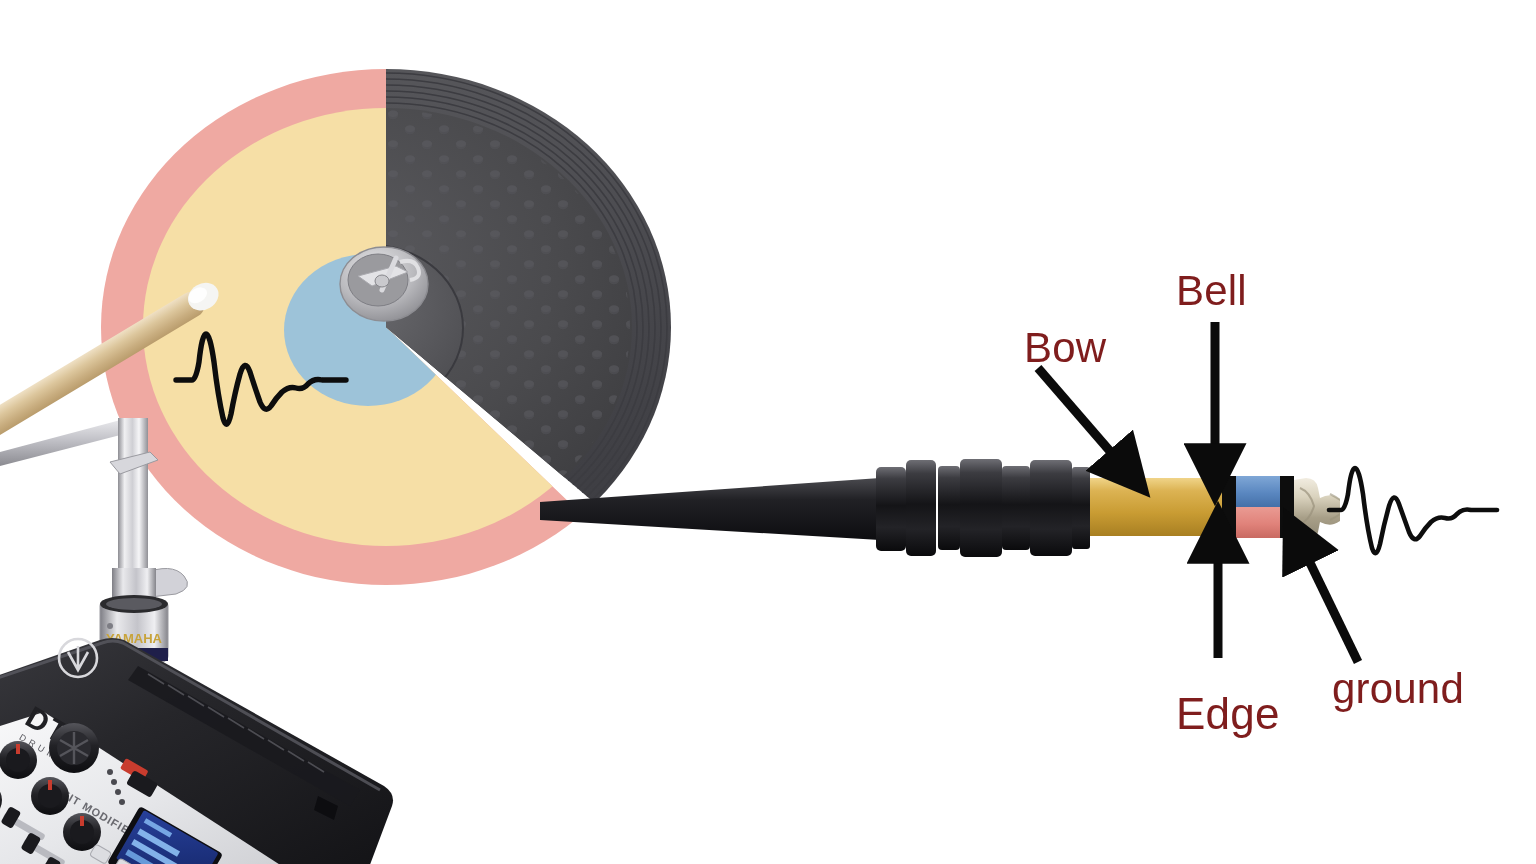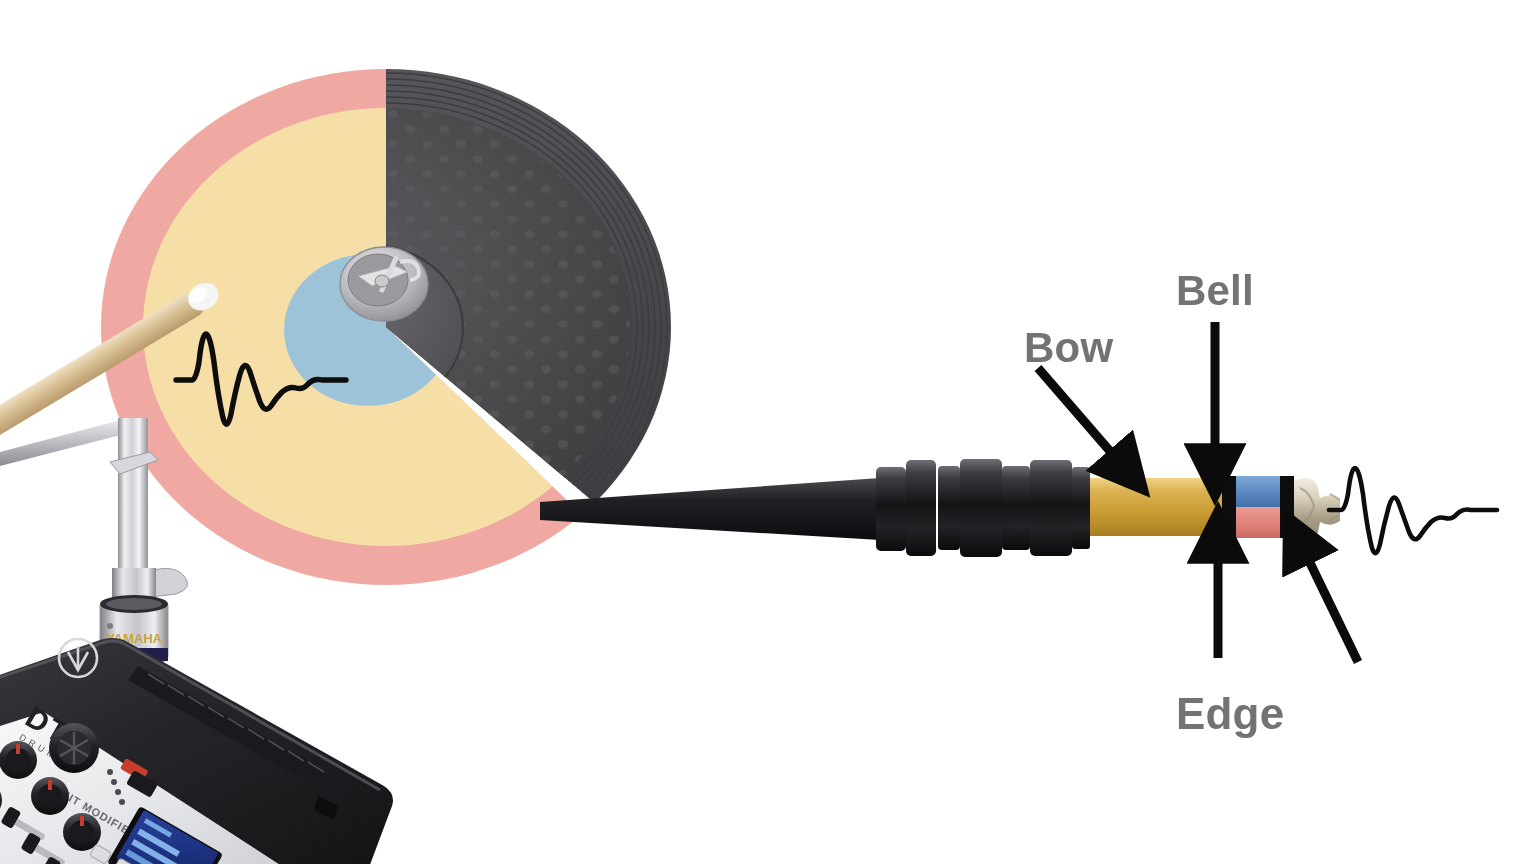--- a/index.html
+++ b/index.html
@@ -3,21 +3,21 @@
 <meta charset="utf-8">
 <title>Cymbal Pad TRS Zone Diagram</title>
 <style>
   html,body{margin:0;padding:0;background:#ffffff;}
   body{width:1536px;height:864px;overflow:hidden;position:relative;
        font-family:"Liberation Sans","DejaVu Sans",sans-serif;}
   .stage{position:absolute;left:0;top:0;width:1536px;height:864px;background:#fff;}
 
   
   .abs{position:absolute;}
-  .lbl{position:absolute;font-weight:700;color:#737373;letter-spacing:.2px;
+  .lbl{position:absolute;font-weight:400;color:#7f1d1d;letter-spacing:.2px;
        white-space:nowrap;line-height:1;}
 
   
   #cymbal-group{position:absolute;left:96px;top:62px;width:580px;height:530px;}
   .cym-svg{position:absolute;left:0;top:0;}
 
   
   #stand-group{position:absolute;left:0px;top:400px;width:300px;height:330px;}
 
   
@@ -279,20 +279,21 @@
     <line x1="1215" y1="322" x2="1215" y2="472" stroke="#0b0b0b" stroke-width="9" marker-end="url(#arwHead)"></line>
 
     <line x1="1218" y1="658" x2="1218" y2="535" stroke="#0b0b0b" stroke-width="9" marker-end="url(#arwHead)"></line>
 
     <line x1="1358" y1="662" x2="1298" y2="538" stroke="#0b0b0b" stroke-width="9" marker-end="url(#arwHead)"></line>
   </svg>
 
   <div class="lbl" style="left:1024px;top:327px;font-size:42px;">Bow</div>
   <div class="lbl" style="left:1176px;top:270px;font-size:42px;">Bell</div>
   <div class="lbl" style="left:1176px;top:692px;font-size:44px;">Edge</div>
+  <div class="lbl" style="left:1332px;top:668px;font-size:42px;">ground</div>
 
   <div id="module-group">
     <svg width="420" height="270" viewBox="0 0 420 270">
       <defs>
         <linearGradient id="modBody" x1="0" y1="0" x2="1" y2="1">
           <stop offset="0%" stop-color="#3a3a3f"></stop>
           <stop offset="40%" stop-color="#26262a"></stop>
           <stop offset="100%" stop-color="#131316"></stop>
         </linearGradient>
         <linearGradient id="modFace" x1="0" y1="0" x2="1" y2="1">

